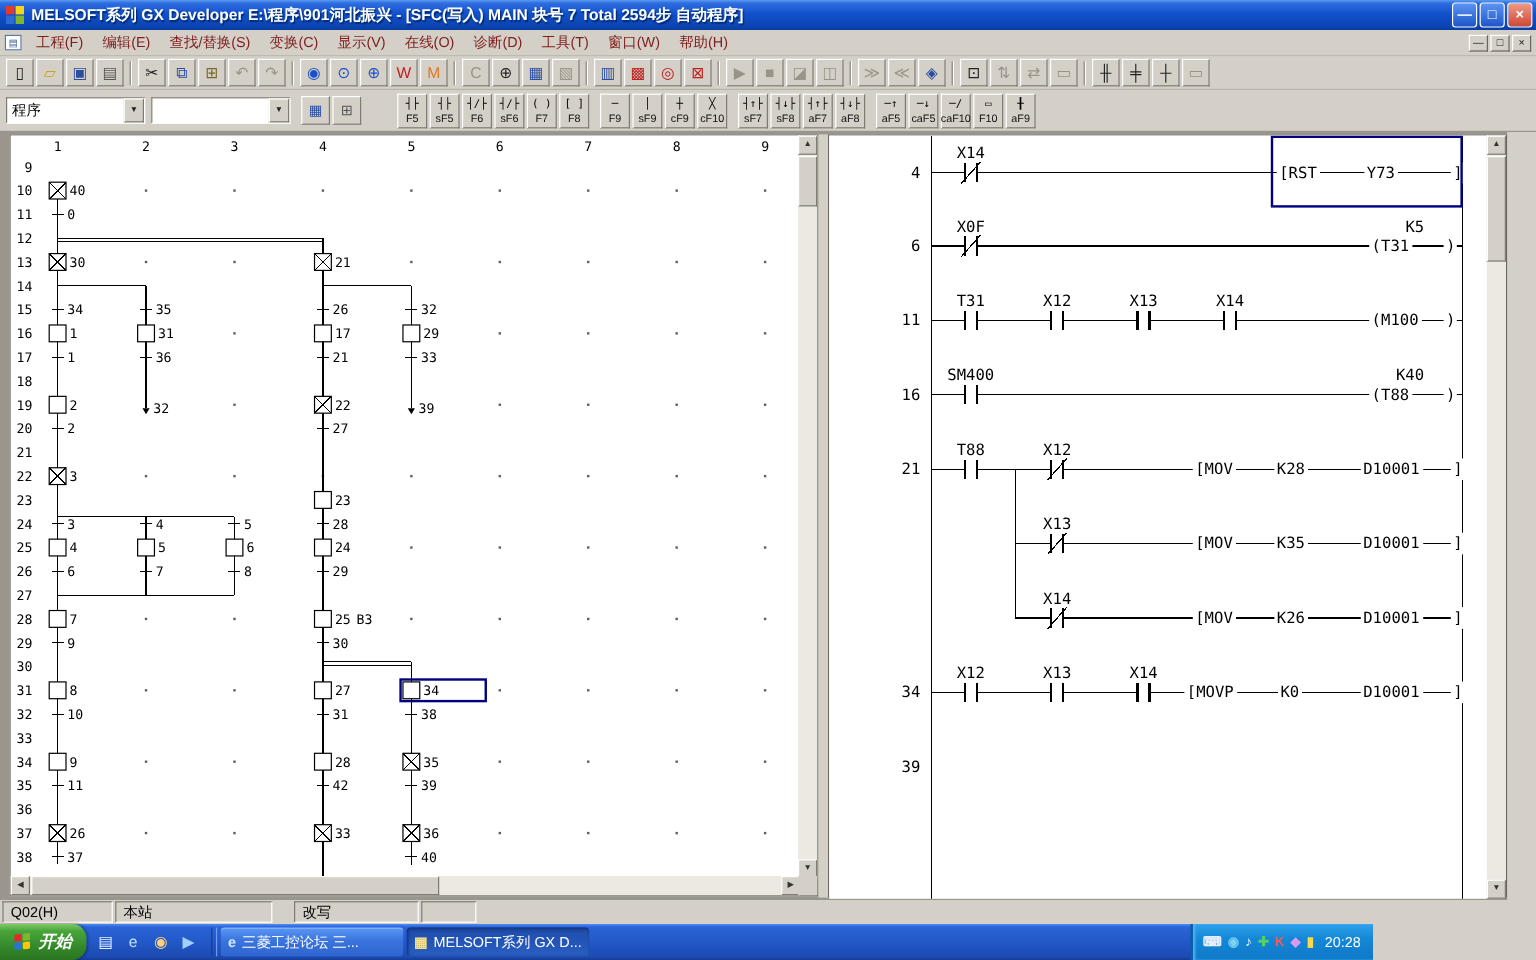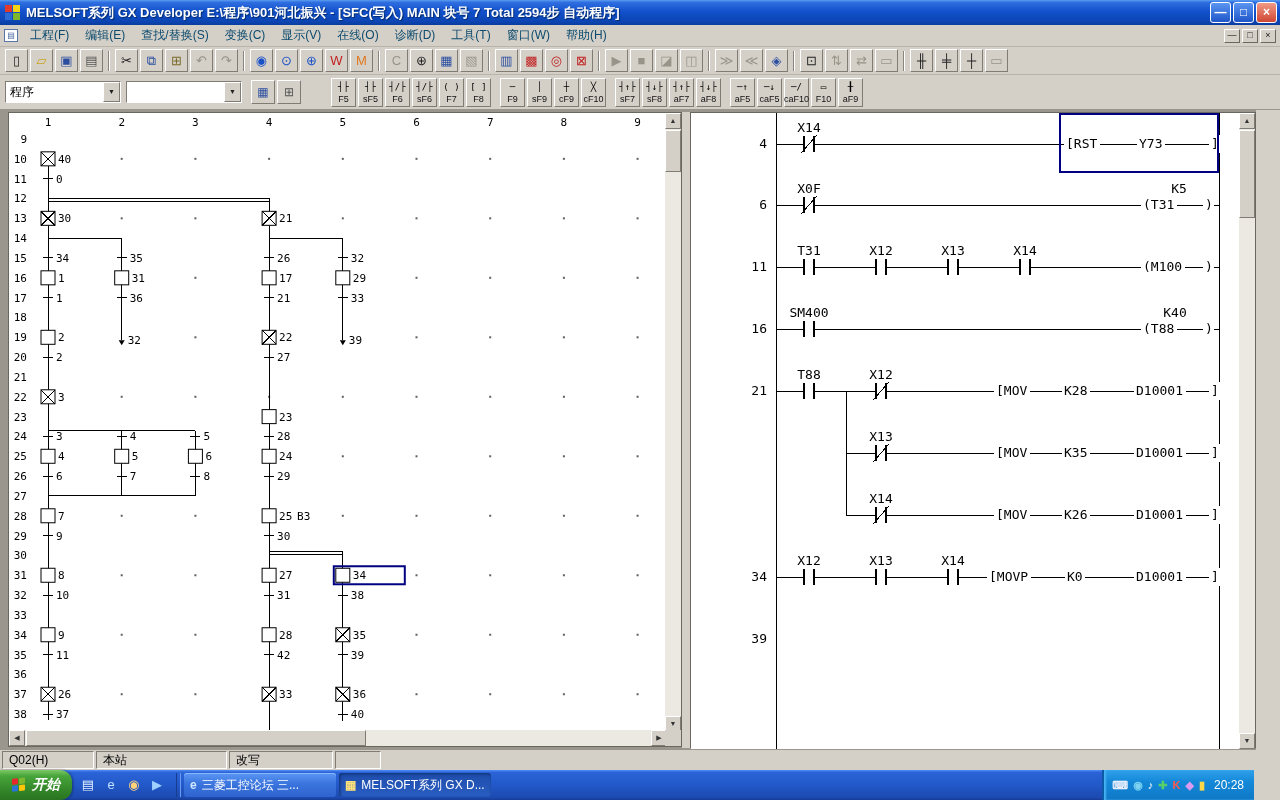--- a/index.html
+++ b/index.html
@@ -12,21 +12,21 @@
 #app-icon{width:16px;height:16px;margin:0 5px 0 2px;display:grid;grid-template-columns:7px 7px;grid-template-rows:7px 7px;gap:1px;}
 #app-icon i{display:block;}
 #title-text{flex:1;font-size:13px;font-weight:bold;white-space:nowrap;overflow:hidden;text-shadow:1px 1px 1px #002a6a;}
 .win-btn{width:21px;height:21px;margin-left:2px;border:1px solid #fff;border-radius:3px;color:#fff;font-size:12px;line-height:18px;text-align:center;font-weight:bold;}
 .win-btn.b-min,.win-btn.b-max{background:linear-gradient(#5b95f2,#1f56c8);}
 .win-btn.b-close{background:linear-gradient(#f09a86,#cf4734);}
 
 
 #menubar{position:absolute;left:0;top:25px;width:1280px;height:22px;background:#d4d0c8;display:flex;align-items:center;font-size:12px;border-bottom:1px solid #b8b4ac;}
 #mdi-child-icon{width:14px;height:13px;margin:0 4px;background:#fff;border:1px solid #5a76a8;font-size:8px;line-height:11px;text-align:center;color:#3a5a9a;}
-.menu-item{padding:3px 8px;color:#0c4a6e;}
+.menu-item{padding:3px 8px;color:#7f1d1d;}
 #mdi-btns{margin-left:auto;display:flex;padding-right:4px;}
 .mdi-btn{width:16px;height:14px;margin-left:2px;background:#d4d0c8;border:1px solid;border-color:#fff #6a675f #6a675f #fff;font-size:9px;line-height:11px;text-align:center;color:#222;}
 
 
 #tb1{position:absolute;left:0;top:47px;width:1280px;height:28px;background:#d4d0c8;display:flex;align-items:center;padding-left:4px;border-bottom:1px solid #b8b4ac;}
 .tbtn{width:23px;height:23px;margin:0 1px;background:#d4d0c8;border:1px solid;border-color:#fff #807c74 #807c74 #fff;display:flex;align-items:center;justify-content:center;font-size:13px;}
 .tbtn.disabled span{color:#98948a !important;}
 .tsep{width:2px;height:20px;margin:0 4px;border-left:1px solid #8a867e;border-right:1px solid #fff;}
 #tb2{position:absolute;left:0;top:75px;width:1280px;height:35px;background:#d4d0c8;display:flex;align-items:center;padding-left:5px;border-bottom:1px solid #9a968e;}
 .combo{height:22px;background:#fff;border:1px solid;border-color:#807c74 #fff #fff #807c74;display:flex;align-items:center;font-size:12px;}
@@ -57,21 +57,21 @@
 #ladder-svg text{font-family:"DejaVu Sans Mono",monospace;font-size:13px;fill:#000;}
 .ln{stroke:#000;stroke-width:1;shape-rendering:crispEdges;}
 .ln2{stroke:#000;stroke-width:2;shape-rendering:crispEdges;}
 .sel{fill:none;stroke:#000080;stroke-width:2;}
 
 
 #statusbar{position:absolute;left:0;top:750px;width:1280px;height:20px;background:#d4d0c8;display:flex;gap:2px;padding:1px 2px;font-size:12px;}
 .st-seg{border:1px solid;border-color:#807c74 #fff #fff #807c74;display:flex;align-items:center;padding-left:6px;white-space:nowrap;overflow:hidden;}
 
 
-#taskbar{position:absolute;left:0;top:770px;width:1254px;height:30px;display:flex;align-items:center;
+#taskbar{position:absolute;left:0;top:770px;width:1144px;height:30px;display:flex;align-items:center;
  background:linear-gradient(180deg,#4f8df8 0%,#2b64d8 8%,#2258c8 50%,#1c4ab0 92%,#163c96 100%);}
 #start-btn{height:30px;width:72px;display:flex;align-items:center;justify-content:center;gap:5px;color:#fff;font-weight:bold;font-size:14px;font-style:italic;
  background:linear-gradient(180deg,#7ec866 0%,#47a53a 20%,#328428 70%,#2a7420 100%);border-radius:0 12px 12px 0;box-shadow:1px 0 3px rgba(0,0,0,.4);}
 #start-flag{width:15px;height:15px;display:grid;grid-template-columns:6px 6px;grid-template-rows:6px 6px;gap:1px;transform:skewY(-6deg);}
 #start-flag i{display:block;border-radius:1px;}
 #quicklaunch{display:flex;align-items:center;height:30px;padding:0 6px;gap:3px;}
 .ql-icon{width:20px;height:20px;font-size:13px;line-height:20px;text-align:center;color:#fff;}
 .tb-divider{width:5px;height:24px;border-left:1px solid #1a3c8e;border-right:1px solid #6a9af2;margin:0 3px;}
 #tasks{display:flex;align-items:center;gap:3px;height:30px;padding:2px 0;}
 .task-btn{width:152px;height:24px;border-radius:3px;display:flex;align-items:center;gap:5px;padding:0 6px;color:#fff;font-size:12px;white-space:nowrap;overflow:hidden;
@@ -753,21 +753,21 @@
         <div class="sb-thumb" style="top:17px;left:0;width:16px;height:88px;"></div>
         <div class="sb-btn" style="bottom:0;">▼</div>
       </div>
     </div>
     <div id="main-rightgap"></div>
   </div>
 
   <div id="statusbar">
     <div class="st-seg" style="width:92px;text-align:right;">Q02(H)</div>
     <div class="st-seg" style="width:131px;">本站</div>
-    <div class="st-seg" style="width:104px;">改写</div>
+    <div class="st-seg" style="width:104px;margin-left:16px;">改写</div>
     <div class="st-seg" style="width:46px;"></div>
   </div>
 
   <div id="taskbar">
     <div id="start-btn">
       <span id="start-flag">
         <i style="background:#e4282c"></i>
           <i style="background:#7db72f"></i>
           <i style="background:#2875d6"></i>
           <i style="background:#fdc609"></i>

